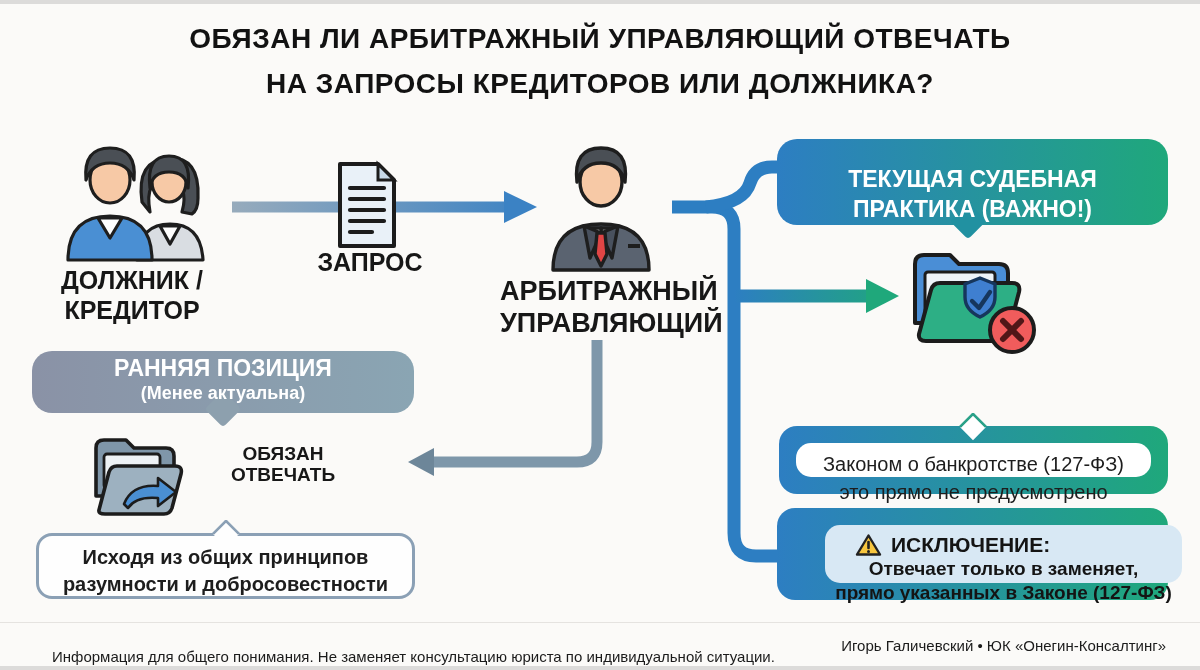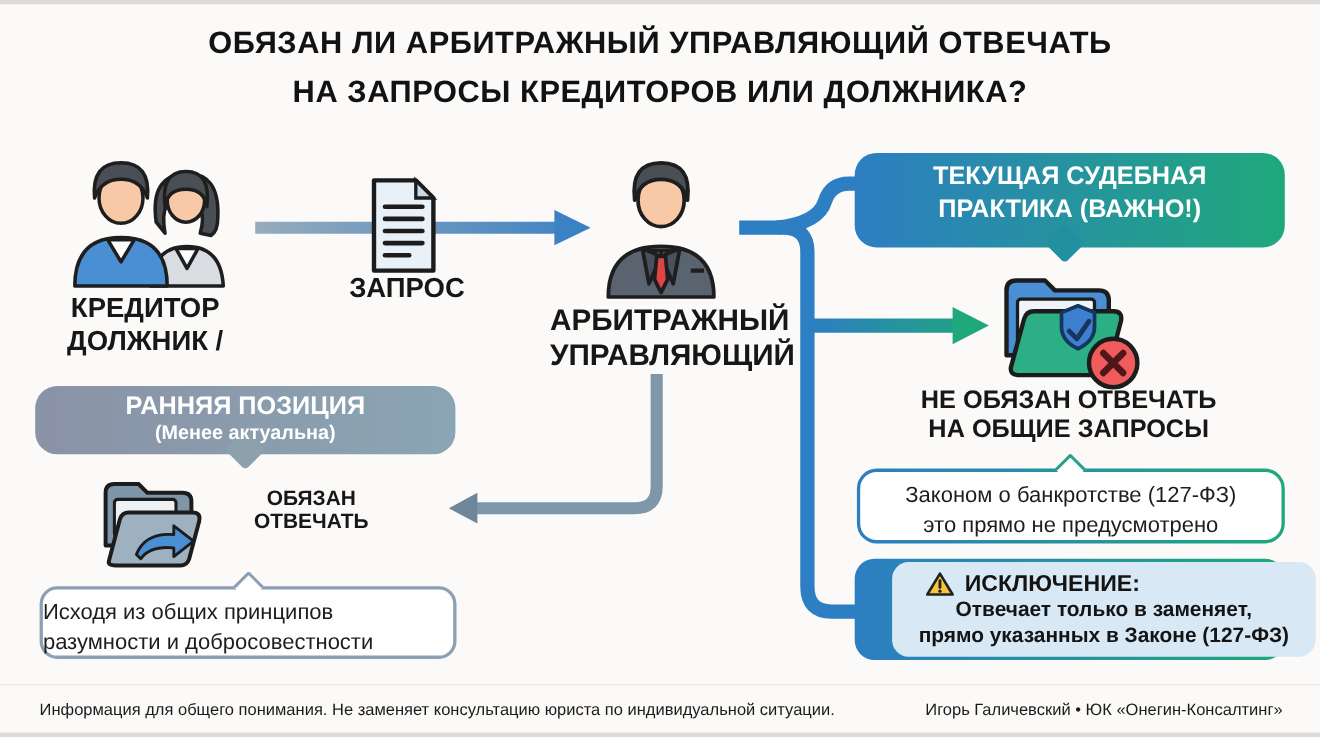--- a/index.html
+++ b/index.html
@@ -31,54 +31,54 @@
   .cap-debtor{left:22px;top:266px;width:220px;font-size:25px;}
   .cap-request{left:300px;top:248px;width:140px;font-size:25px;}
   .cap-manager{left:500px;top:276px;width:205px;font-size:27px;}
   .cap-no{left:773px;top:350px;width:397px;font-size:23px;line-height:1.15;}
   .cap-early{left:203px;top:444px;width:160px;font-size:19px;line-height:1.1;}
 
   .banner{z-index:3;border-radius:20px;color:#fff;font-weight:800;text-align:center;}
   .banner .ptr{position:absolute;width:26px;height:26px;transform:rotate(45deg);border-radius:4px;}
   .banner-top{left:777px;top:139px;width:391px;height:86px;
               background:linear-gradient(90deg,var(--accent-blue),var(--accent-green));
-              font-size:23px;line-height:1.3;padding-top:6px;}
+              font-size:23px;line-height:1.3;padding-top:26px;}
   .banner-top .ptr{left:178px;bottom:-9px;background:#2191a1;z-index:-1;}
   .banner-early{left:32px;top:351px;width:382px;height:62px;
               background:linear-gradient(90deg,var(--banner-gray-1),var(--banner-gray-2));
               font-size:23px;line-height:1.2;padding-top:4px;}
   .banner-early .sub{font-size:18px;font-weight:700;}
   .banner-early .ptr{left:178px;bottom:-9px;background:#8da0ae;z-index:-1;}
 
   .gbox{z-index:3;background:linear-gradient(90deg,var(--accent-blue),var(--accent-green));
-        border-radius:18px;padding:3px;}
+        border-radius:18px;padding:17px;}
   .gbox .inner{background:#fff;border-radius:15px;width:100%;height:100%;
         text-align:center;color:#1d1d1d;}
   .gbox .ptr{position:absolute;width:20px;height:20px;transform:rotate(45deg);
         background:#fff;border-top:3px solid #2aa188;border-left:3px solid #2aa188;
         border-radius:3px 0 0 0;}
   .box-law{left:779px;top:426px;width:389px;height:68px;}
   .box-law .inner{font-size:20px;line-height:1.4;padding-top:7px;}
   .box-law .ptr{left:184px;top:-10px;}
   .box-exception{left:777px;top:508px;width:391px;height:92px;}
   .box-exception .inner{background:var(--exception-bg);padding-top:8px;margin-left:31px;}
   .exc-head{display:flex;align-items:center;gap:9px;margin-left:30px;
             font-size:21px;font-weight:800;color:#141414;}
   .exc-line{font-size:19px;font-weight:800;line-height:1.25;color:#141414;text-align:center;}
 
   .plainbox{z-index:3;background:#fefefe;border:3px solid #8ba0b5;border-radius:16px;
-        text-align:left;color:#1d1d1d;}
+        text-align:center;color:#1d1d1d;font-weight:bold;}
   .box-early{left:36px;top:533px;width:379px;height:66px;font-size:20px;line-height:1.35;padding-top:8px;}
   .box-early .ptr{position:absolute;width:20px;height:20px;left:177px;top:-13px;
         transform:rotate(45deg);background:#fefefe;
         border-top:3px solid #8ba0b5;border-left:3px solid #8ba0b5;border-radius:3px 0 0 0;}
 
   .divider{position:absolute;left:0;top:622px;width:1200px;height:1px;background:#e5e3e0;}
   .footer-text{position:absolute;top:637px;font-size:15px;color:#1b1b1b;z-index:3;}
-  .footer-text.left{left:36px;}
+  .footer-text.left{left:52px;margin-top:11px;}
   .footer-text.right{right:34px;margin-left:20px;}
 </style>
 </head>
 <body>
 
 <div class="stage">
   <div class="edge top"></div>
   <div class="edge bottom"></div>
 
   <div class="title l1">ОБЯЗАН ЛИ АРБИТРАЖНЫЙ УПРАВЛЯЮЩИЙ ОТВЕЧАТЬ</div>
@@ -116,22 +116,22 @@
       <path d="M108 50 q-4 -32 19 -32 q23 0 19 32 q-2 -16 -19 -16 q-17 0 -19 16 z" fill="#4a4f55"></path>
       <path d="M95 122 q2 -36 33 -36 q31 0 33 36 z" fill="#d9dde2"></path>
       <polygon points="118,88 138,88 128,106" fill="#fdfdfd"></polygon>
       <path d="M26 122 q0 -44 42 -44 q42 0 42 44 z" fill="#4a8fd3"></path>
       <polygon points="56,80 80,80 68,100" fill="#fdfdfd"></polygon>
       <ellipse cx="68" cy="42" rx="20" ry="23" fill="#f7c9a6"></ellipse>
       <path d="M44 42 q-3 -32 24 -32 q27 0 24 32 q-6 -17 -24 -17 q-18 0 -24 17 z" fill="#4a4f55"></path>
     </g>
   </svg>
   <div class="abs caption cap-debtor">
+    <span style="display:block">ДОЛЖНИК /</span>
     <span style="display:block">КРЕДИТОР</span>
-    <span style="display:block">ДОЛЖНИК /</span>
   </div>
 
   <svg class="abs icon-wrap" style="left:334px;top:158px;" width="66" height="94" viewBox="0 0 66 94">
     <path d="M6 6 h38 l16 16 v66 h-54 z" fill="#e9f1f8" stroke="#1c1c1c" stroke-width="4" stroke-linejoin="round"></path>
     <path d="M44 6 l16 16 h-16 z" fill="#c7d8e8" stroke="#1c1c1c" stroke-width="3"></path>
     <g stroke="#1c1c1c" stroke-width="4.2" stroke-linecap="round">
       <line x1="16" y1="30" x2="50" y2="30"></line>
       <line x1="16" y1="41" x2="50" y2="41"></line>
       <line x1="16" y1="52" x2="50" y2="52"></line>
       <line x1="16" y1="63" x2="50" y2="63"></line>
@@ -171,24 +171,20 @@
       <path d="M16 90 l12 -44 q2 -7 9 -7 h72 q9 0 7 9 l-11 42 q-2 7 -9 7 h-73 q-8 0 -7 -7 z" fill="#2daf85"></path>
     </g>
     <path d="M62 40 l15 -6 15 6 v13 q0 13 -15 20 q-15 -7 -15 -20 z" fill="#3f7fd0" stroke="#16365c" stroke-width="3.4" stroke-linejoin="round"></path>
     <polyline points="69,57 76,64 87,48" fill="none" stroke="#16365c" stroke-width="4.4" stroke-linecap="round" stroke-linejoin="round"></polyline>
     <circle cx="109" cy="86" r="22" fill="#f05c5c" stroke="#1c1c1c" stroke-width="4"></circle>
     <g stroke="#501718" stroke-width="6" stroke-linecap="round">
       <line x1="100" y1="77" x2="118" y2="95"></line>
       <line x1="118" y1="77" x2="100" y2="95"></line>
     </g>
   </svg>
-  <div class="abs caption cap-no">
-    <span style="display:block">НЕ ОБЯЗАН ОТВЕЧАТЬ</span>
-    <span style="display:block">НА ОБЩИЕ ЗАПРОСЫ</span>
-  </div>
 
   <div class="abs gbox box-law">
     <div class="ptr"></div>
     <div class="inner">
       <span style="display:block">Законом о банкротстве (127-ФЗ)</span>
       <span style="display:block">это прямо не предусмотрено</span>
     </div>
   </div>
 
   <div class="abs gbox box-exception">

